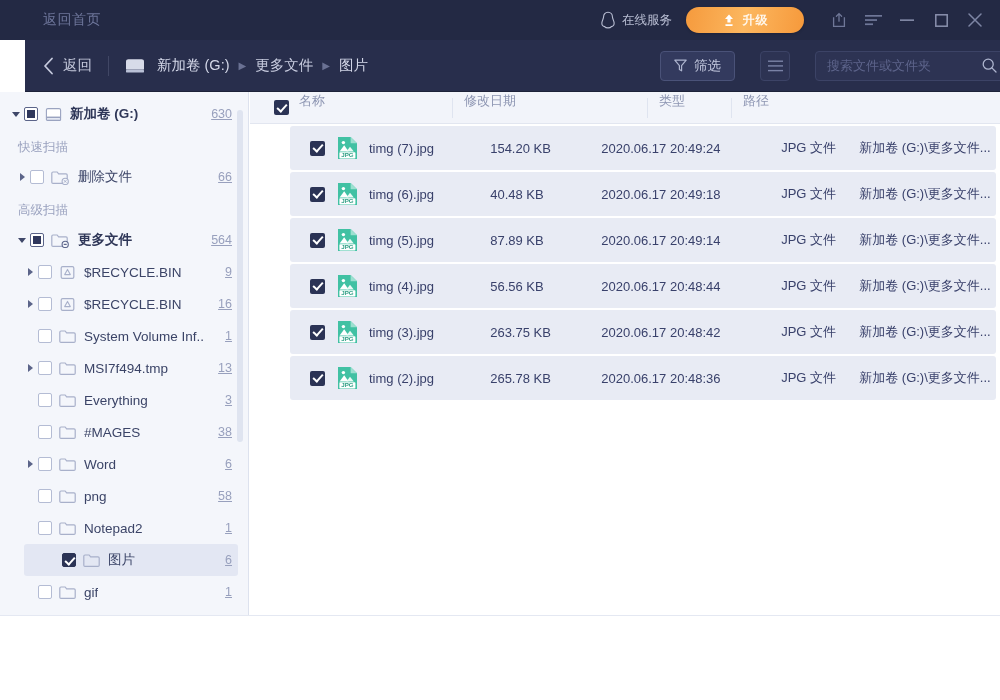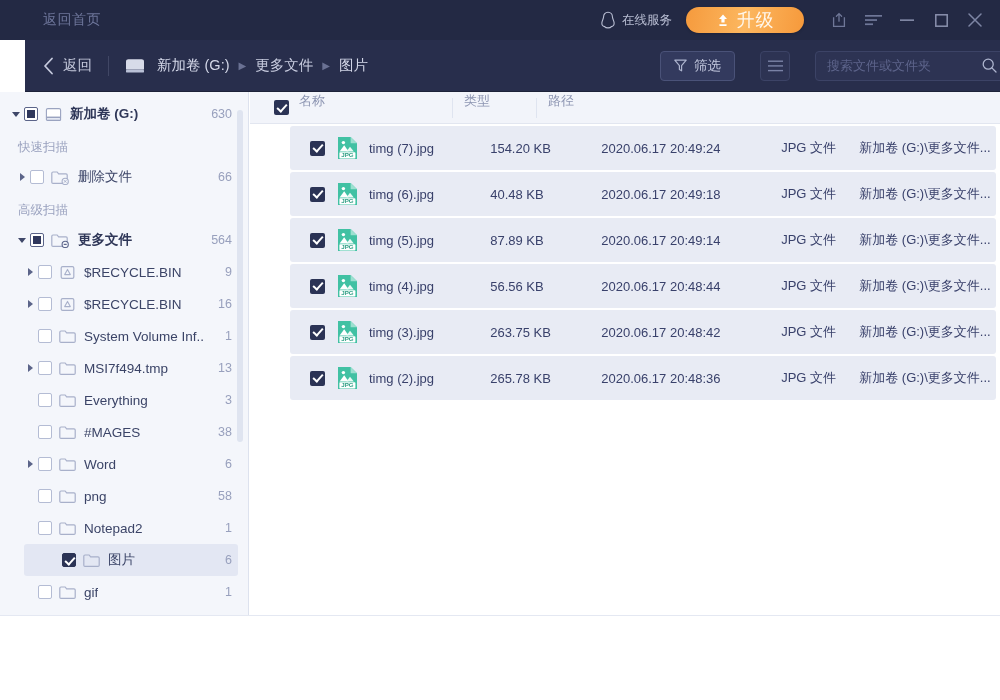--- a/index.html
+++ b/index.html
@@ -31,21 +31,21 @@
     margin-right: 14px;
   }
   .svc .lbl { color: #b9bed3; font-size: 12.5px; }
   .upgrade {
     height: 26px; min-width: 118px; border-radius: 13px;
     background: linear-gradient(100deg, #f6a councils 0%, #f7a44a 0%, #fdbb63 45%, #f79a3c 100%);
     background: linear-gradient(100deg, #f59a3d 0%, #fcb75f 50%, #f6993b 100%);
     display: flex; align-items: center; justify-content: center; gap: 7px;
     cursor: pointer; box-shadow: 0 1px 3px rgba(0,0,0,.18);
   }
-  .upgrade .lbl { color: #fff7ec; font-size: 18px; font-weight: 400; letter-spacing: 1px;}
+  .upgrade .lbl { color: #fff7ec; font-size: 12px; font-weight: 700; letter-spacing: 1px;}
   .win-btns { display: flex; align-items: center; margin-left: 18px; }
   .wb {
     width: 34px; height: 40px; display: flex; align-items: center; justify-content: center;
     cursor: pointer;
   }
   .wb:last-child { margin-right: 8px; }
 
   
   .navbar {
     position: absolute; left: 0; top: 40px; width: 1000px; height: 52px;
@@ -109,21 +109,21 @@
   .cb.on { background:#2b3355; border-color:#2b3355; }
   .cb.on:after {
     content:""; position:absolute; left:4px; top:1px; width:4px; height:8px;
     border:solid #fff; border-width:0 2px 2px 0; transform:rotate(42deg);
   }
   .node .ic { flex-shrink:0; margin-right: 8px; display:flex; align-items:center; }
   .node .nm {
     font-size: 13.5px; color: #3b4467; white-space:nowrap; overflow:hidden; text-overflow:ellipsis;
   }
   .node .nm.bold { font-weight: 600; color:#2f3758; }
-  .node .cnt { margin-left:auto; font-size: 12.5px; color:#98a0bd; padding-left: 8px; }
+  .node .cnt { margin-left:auto; font-size: 12.5px; color:#98a0bd; padding-left: 8px; text-decoration: underline; }
   .grp-title { font-size: 12.5px; color:#9aa2bf; padding: 9px 0 5px 18px; }
 
   .sb-scroll {
     position:absolute; left:237px; top:18px; width:6px; height:332px;
     background:#dfe4f0; border-radius:3px;
   }
 
   
   .table-wrap {
     position:absolute; left:250px; top:92px; width:750px; height:523px; background:#fff;
@@ -467,20 +467,24 @@
         </div>
       </div>
     <div class="sb-scroll"></div>
   </div>
 
   <div class="table-wrap">
     <div class="thead">
       <div class="hdr-cb"></div>
       <div class="th" style="width:153px;padding-left:0">
         <span>名称</span>
+      </div>
+      <div class="th" style="width:195px">
+        <span class="vline"></span>
+        <span>修改日期</span>
       </div>
       <div class="th" style="width:84px">
         <span class="vline"></span>
         <span>类型</span>
       </div>
       <div class="th" style="width:160px">
         <span class="vline"></span>
         <span>路径</span>
       </div>
     </div>

